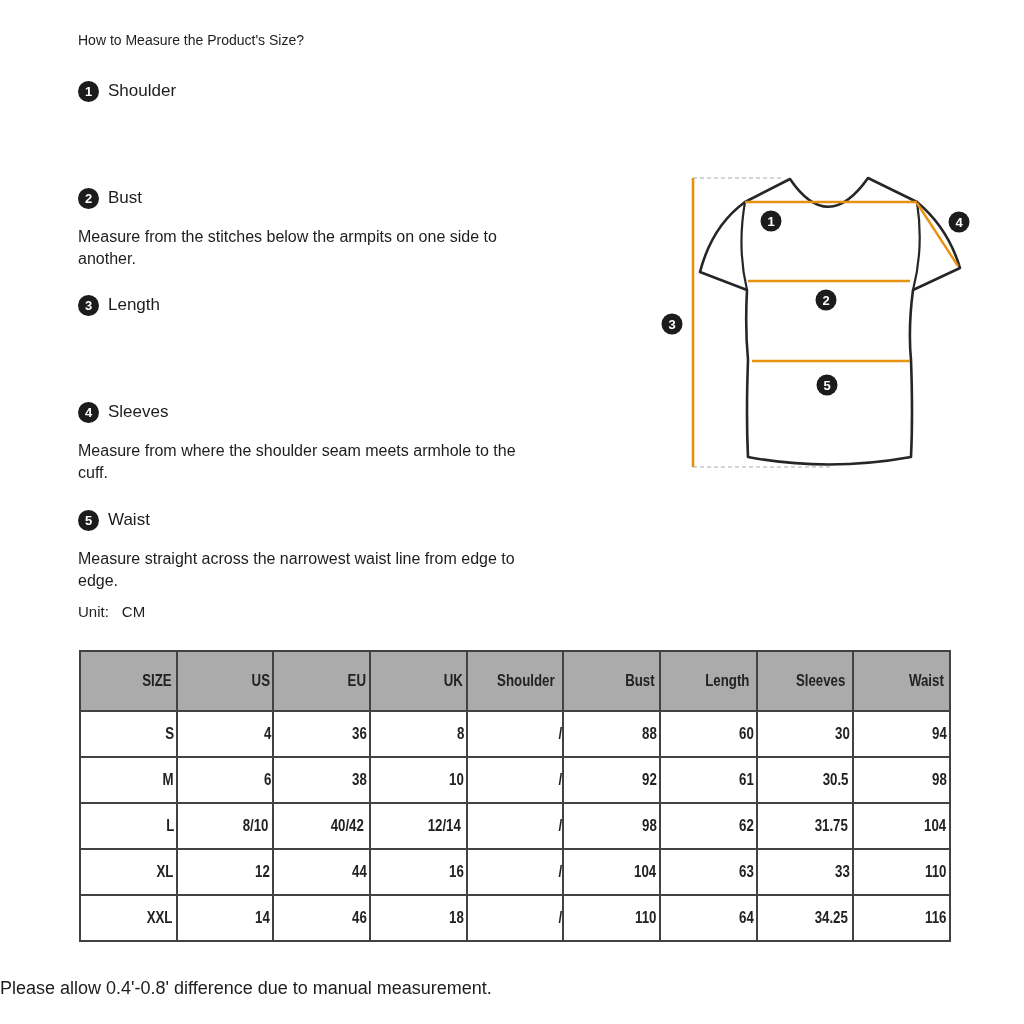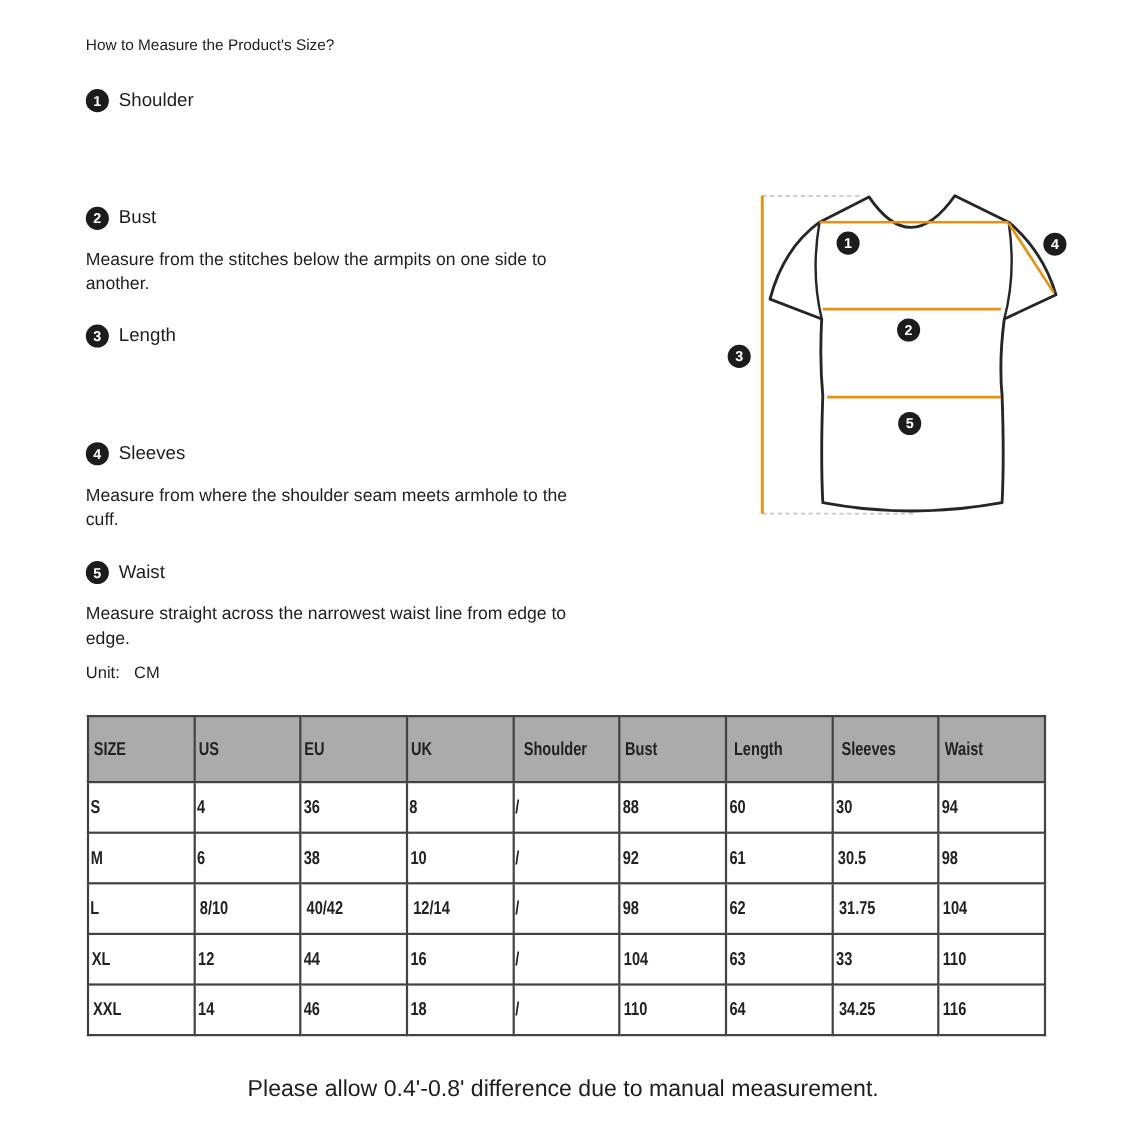--- a/index.html
+++ b/index.html
@@ -31,33 +31,33 @@
   .unit-line{position:absolute;left:78px;top:603px;font-size:15px;}
   .unit-line .unit-value{margin-left:13px;}
   
   .diagram{position:absolute;left:640px;top:160px;width:345px;height:330px;}
   
   .size-table{
     position:absolute;left:79px;top:650px;width:872px;
     border-collapse:collapse;table-layout:fixed;
   }
   .size-table th,.size-table td{
-    border:2px solid #424242;text-align:left;vertical-align:middle;
+    border:2px solid #424242;text-align:right;vertical-align:middle;
     padding:0;
   }
   .size-table th{height:58px;background:var(--header-bg,#ababab);}
   .size-table td{height:44px;background:#ffffff;}
   .cnd{
     display:inline-block;transform:scaleX(0.78);transform-origin:center;
     font-size:17px;font-weight:bold;color:#222;white-space:nowrap;
   }
   
   .footer-note{
     position:absolute;left:0;right:0;top:978px;
-    text-align:center;font-size:21px;
+    text-align:left;font-size:18px;
   }
 </style>
 </head>
 <body>
 
 <div class="page-title">How to Measure the Product's Size?</div>
 
 <div id="instructions">
     <div class="instr" style="top: 80px;">
       <div class="instr-head">

